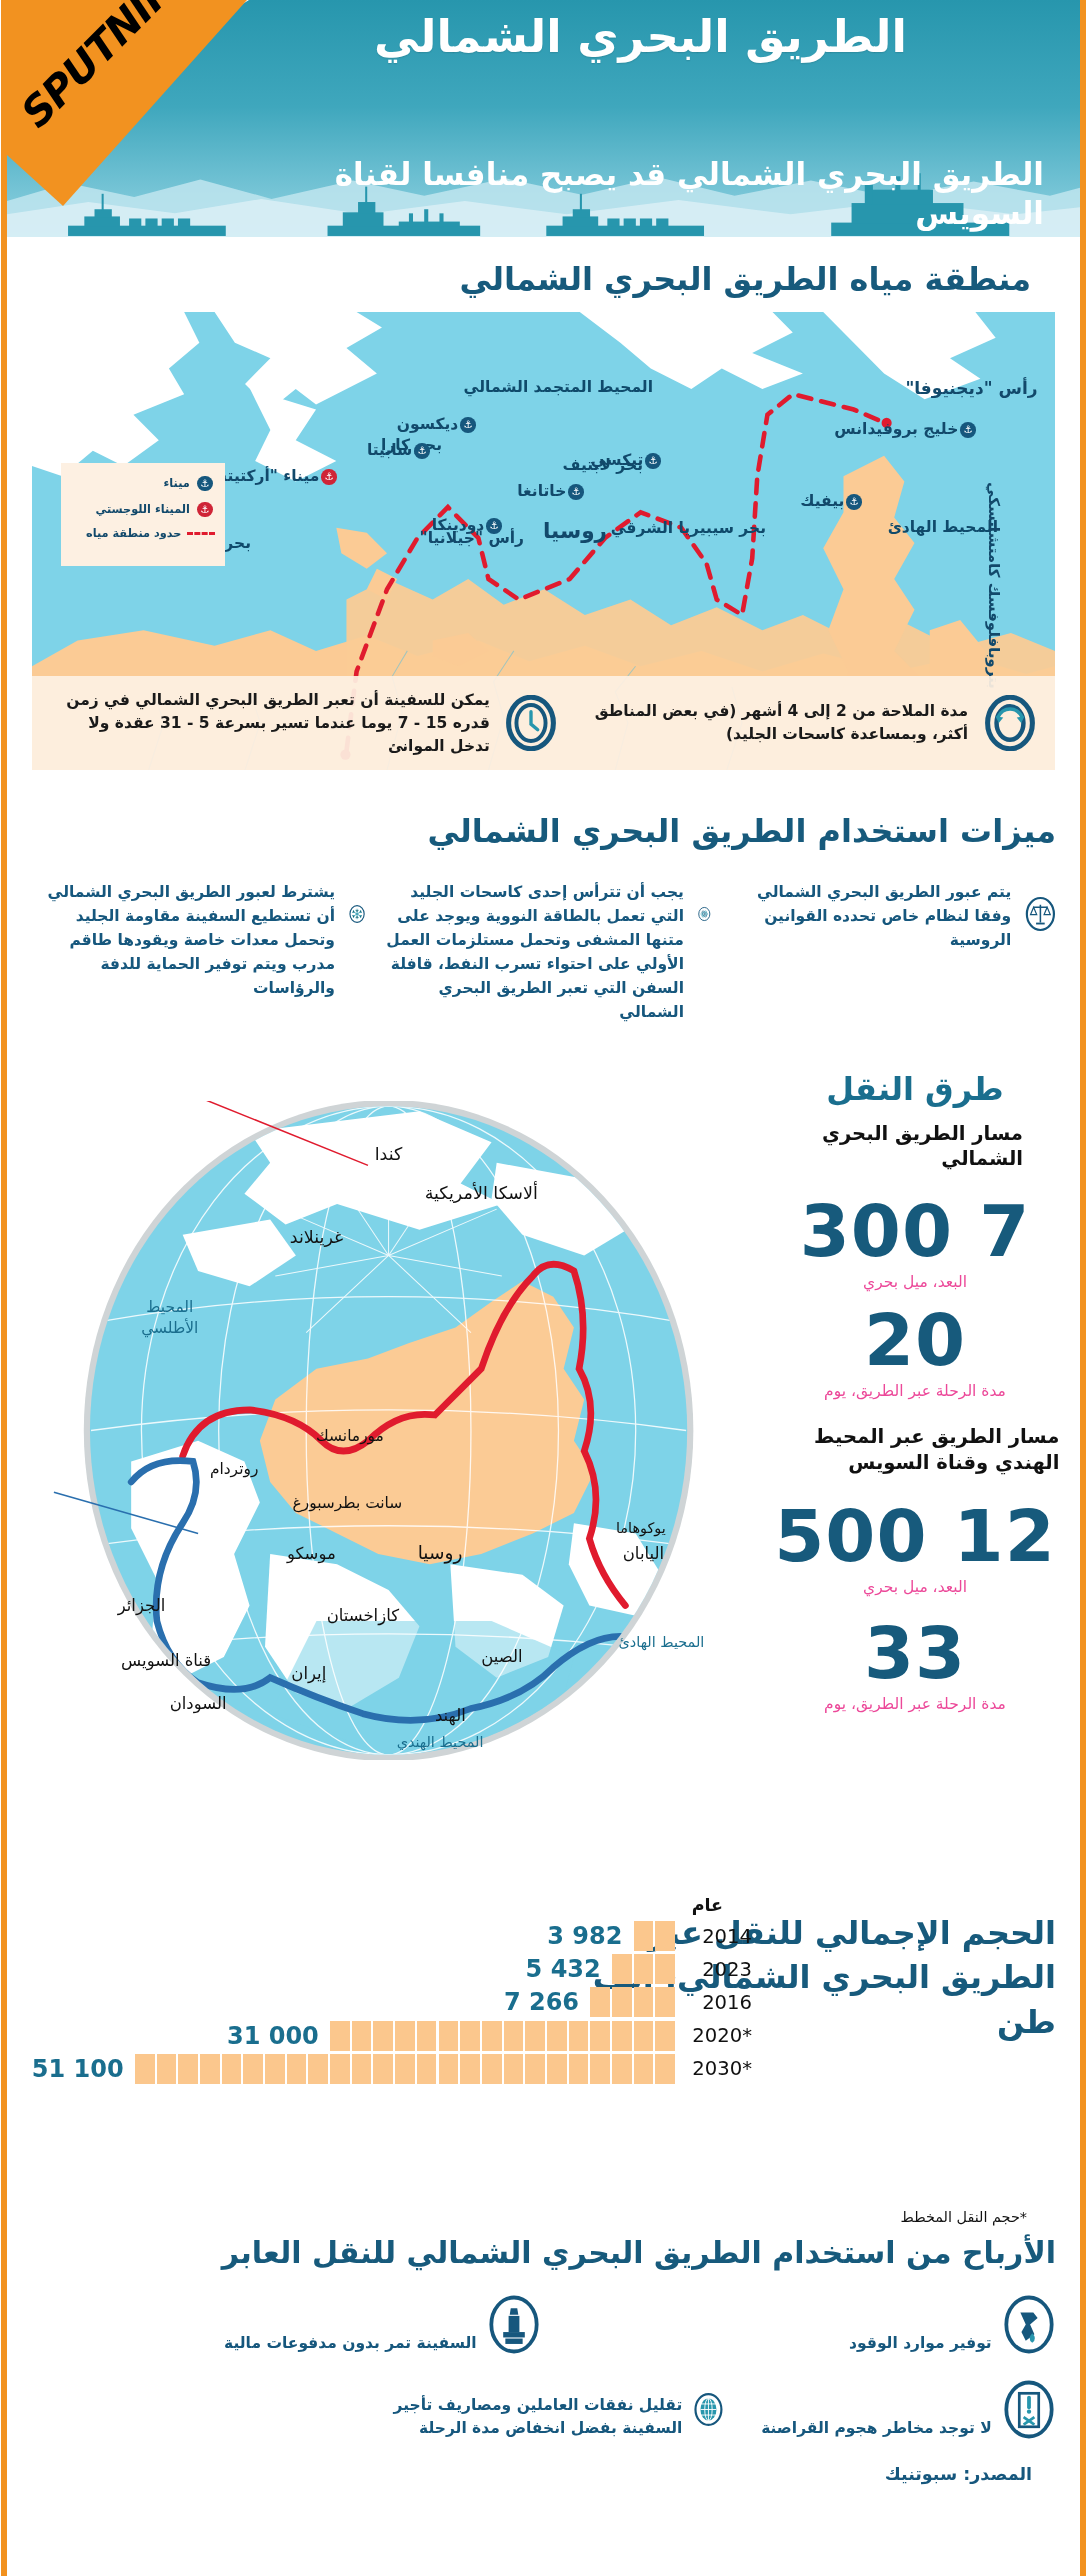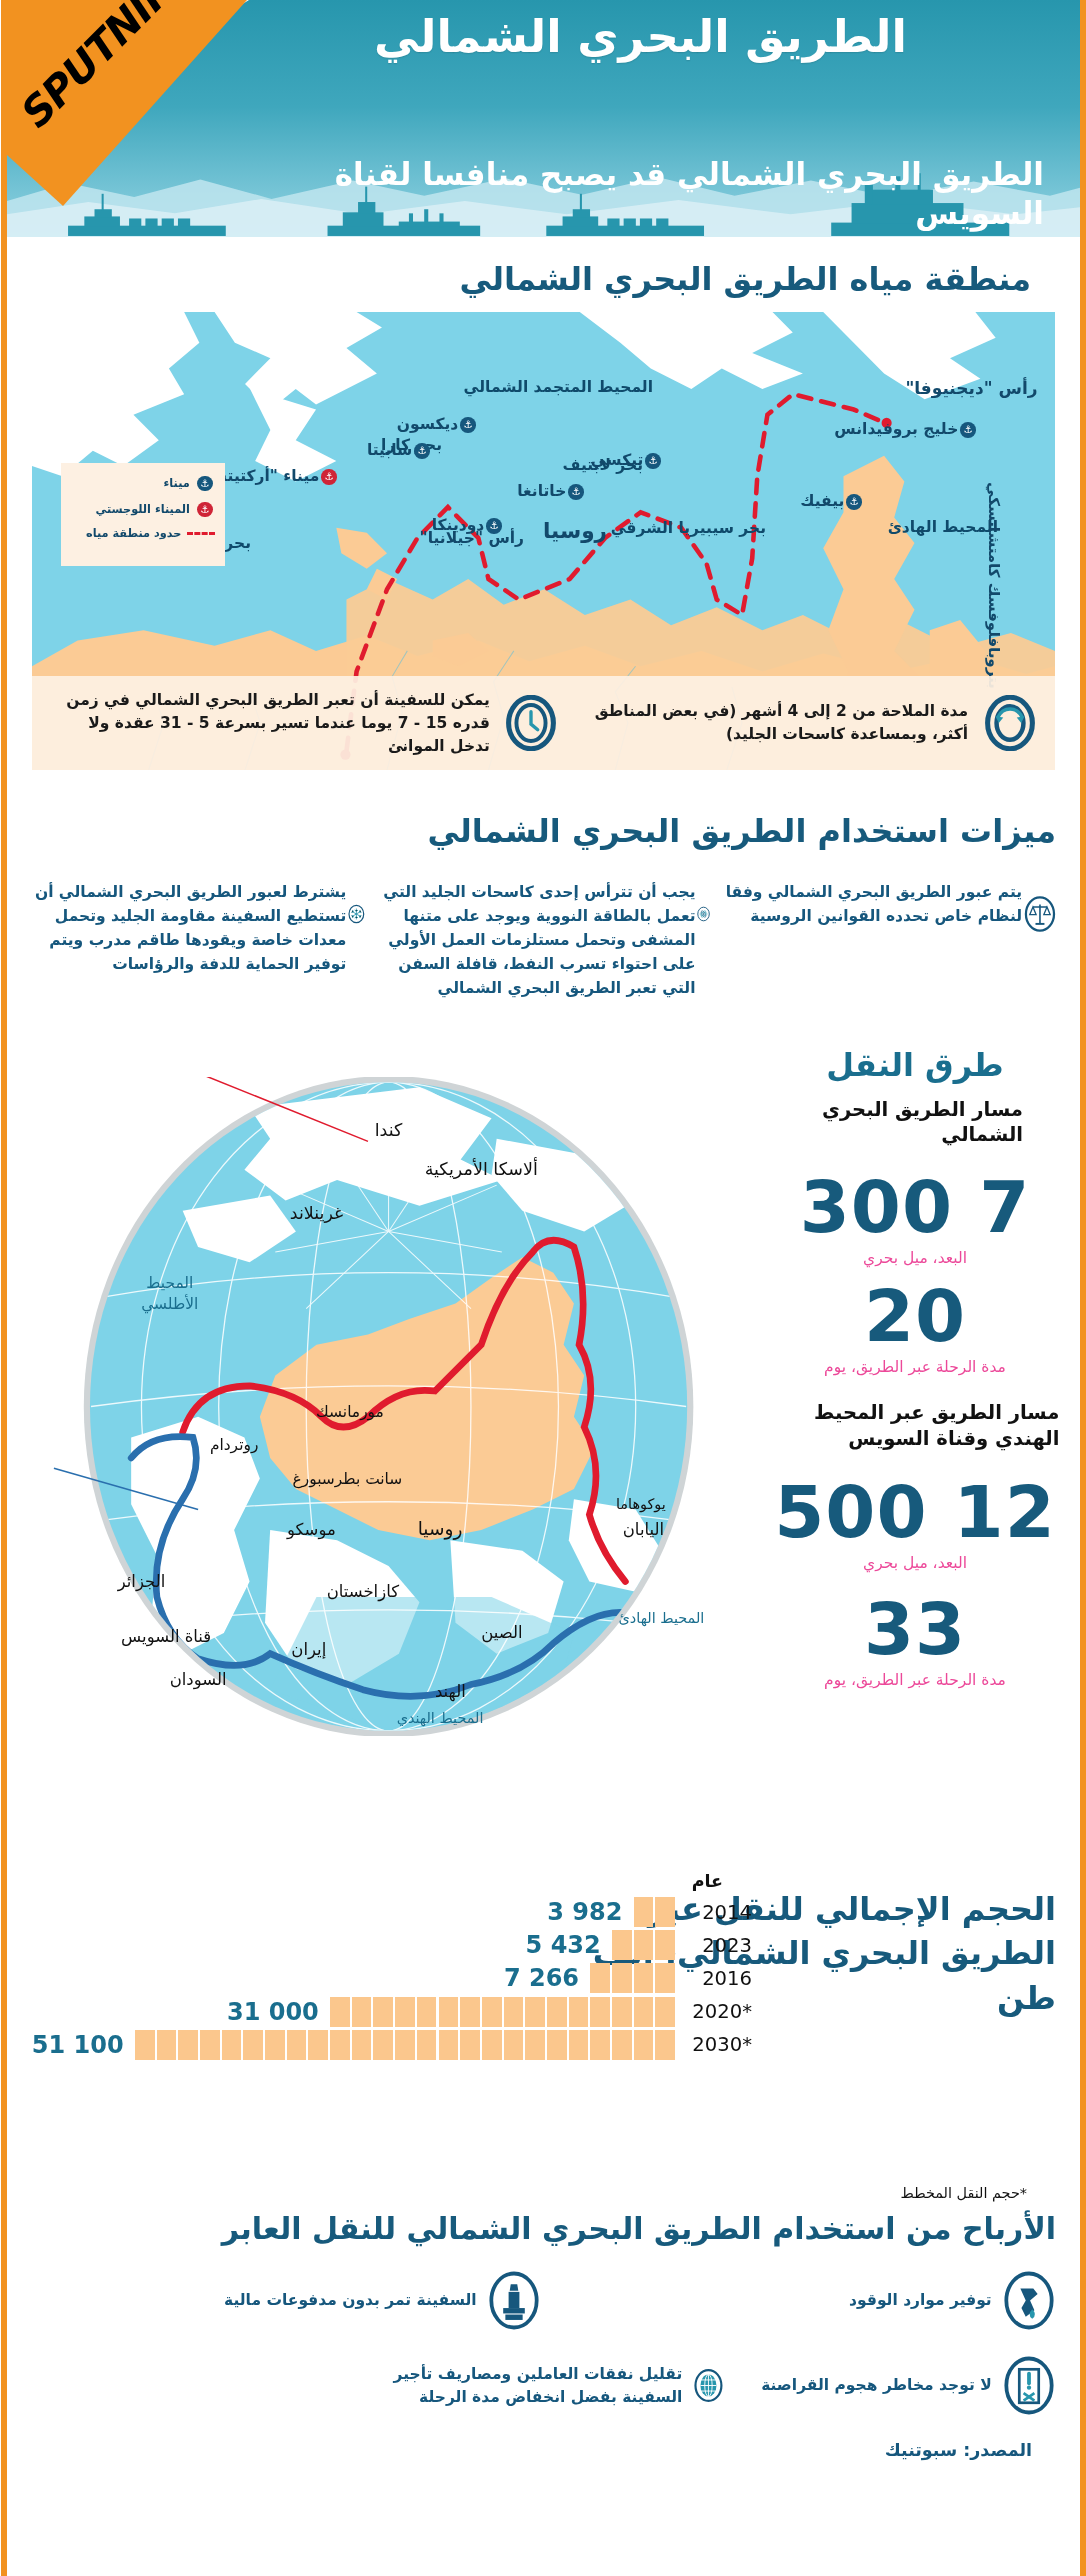--- a/index.html
+++ b/index.html
@@ -88,21 +88,21 @@
     background:rgba(253,240,226,.93); display:flex; direction:rtl;
     align-items:center;
   }
   .info-cell { display:flex; align-items:center; gap:13.4px; padding:0 17.5px; direction:rtl; }
   .info-cell .txt { color:#1a1a1a; font-size:15.5px; line-height:1.5; text-align:right; font-weight:600; }
   .circ-icon { flex:0 0 auto; }
 
   
   .features { margin:41px 24px 0 24px; }
   .feat-row { display:flex; direction:rtl; gap:11.3px; margin-top:30px; }
-  .feat-col { flex:1; display:flex; direction:rtl; gap:2px; align-items:flex-start; }
+  .feat-col { flex:1; display:flex; direction:rtl; gap:14px; align-items:flex-start; }
   .feat-col .ftext {
     color:#16577d; font-size:15.5px; line-height:1.55;
     text-align:right; direction:rtl; font-weight:600;
   }
   
   .routes { position:relative; margin-top:46px; height:804px; }
   .routes-left { position:absolute; right:0; top:0; width:330px; text-align:center; direction:rtl; }
   .route-tag { color:#111; font-weight:800; font-size:19.6px; line-height:1.3;
     direction:rtl; text-align:right; padding:0 57px 0 0; }
   .bignum { color:#175a7c; font-weight:900; letter-spacing:1px; }
@@ -123,21 +123,21 @@
   .bar-track { display:flex; direction:rtl; gap:2.1px; height:30px; }
   .bar-seg { width:19.6px; height:100%; background:#fbc78d; }
   .bar-val { color:#1a6e8e; font-weight:900; font-size:24px;
     padding-right:11.3px; direction:ltr; white-space:nowrap; }
   .chart-note { position:absolute; right:29px; bottom:0; color:#111;
     font-size:14.4px; direction:rtl; }
 
   
   .benefits { margin:10.3px 24px 0 24px; }
   .ben-row { display:flex; direction:rtl; gap:5.2px; margin-top:24px; align-items:flex-start; }
-  .ben-cell { flex:1; display:flex; direction:rtl; gap:10.3px; align-items:center; }
+  .ben-cell { flex:1; display:flex; direction:rtl; gap:10.3px; align-items:flex-end; }
   .ben-cell .btext { color:#16577d; font-size:15.5px; line-height:1.5;
     text-align:right; direction:rtl; font-weight:600; }
   .source { text-align:right; color:#16577d; font-size:17.5px; font-weight:700;
     direction:rtl; margin:24px 24px 0 0; }
 </style>
 </head>
 <body>
 
 <div class="header">
   <svg class="sea-band" viewBox="0 0 2109 140" preserveAspectRatio="none">

